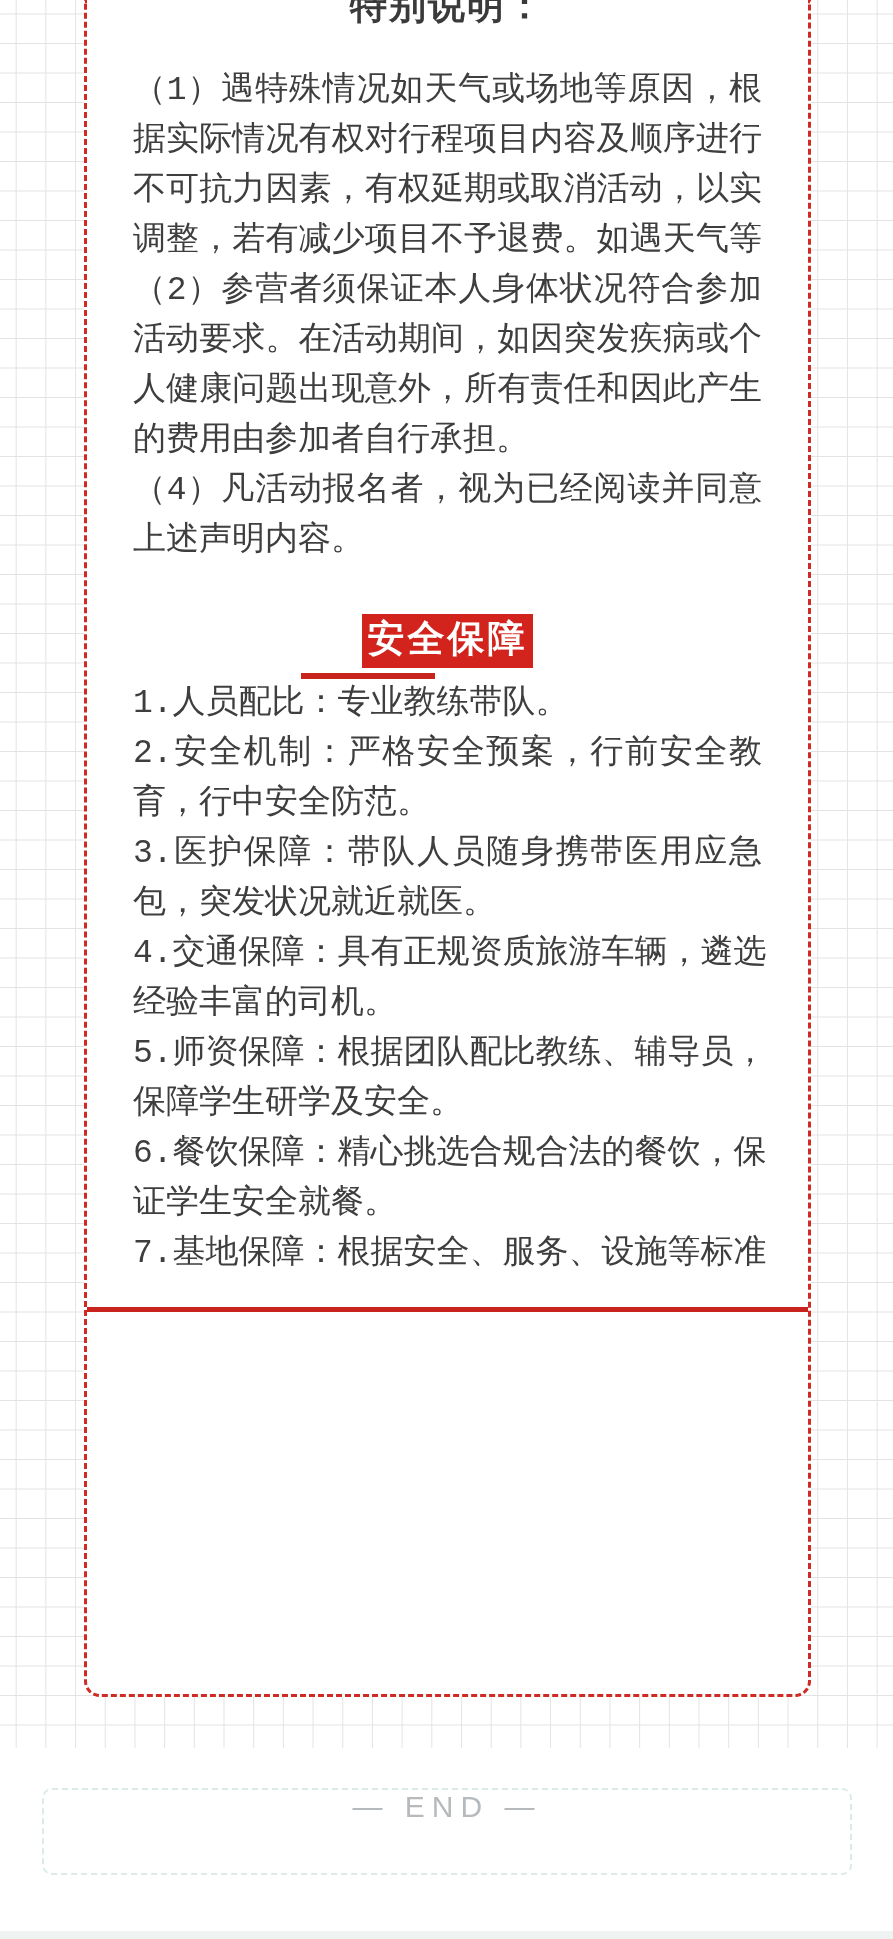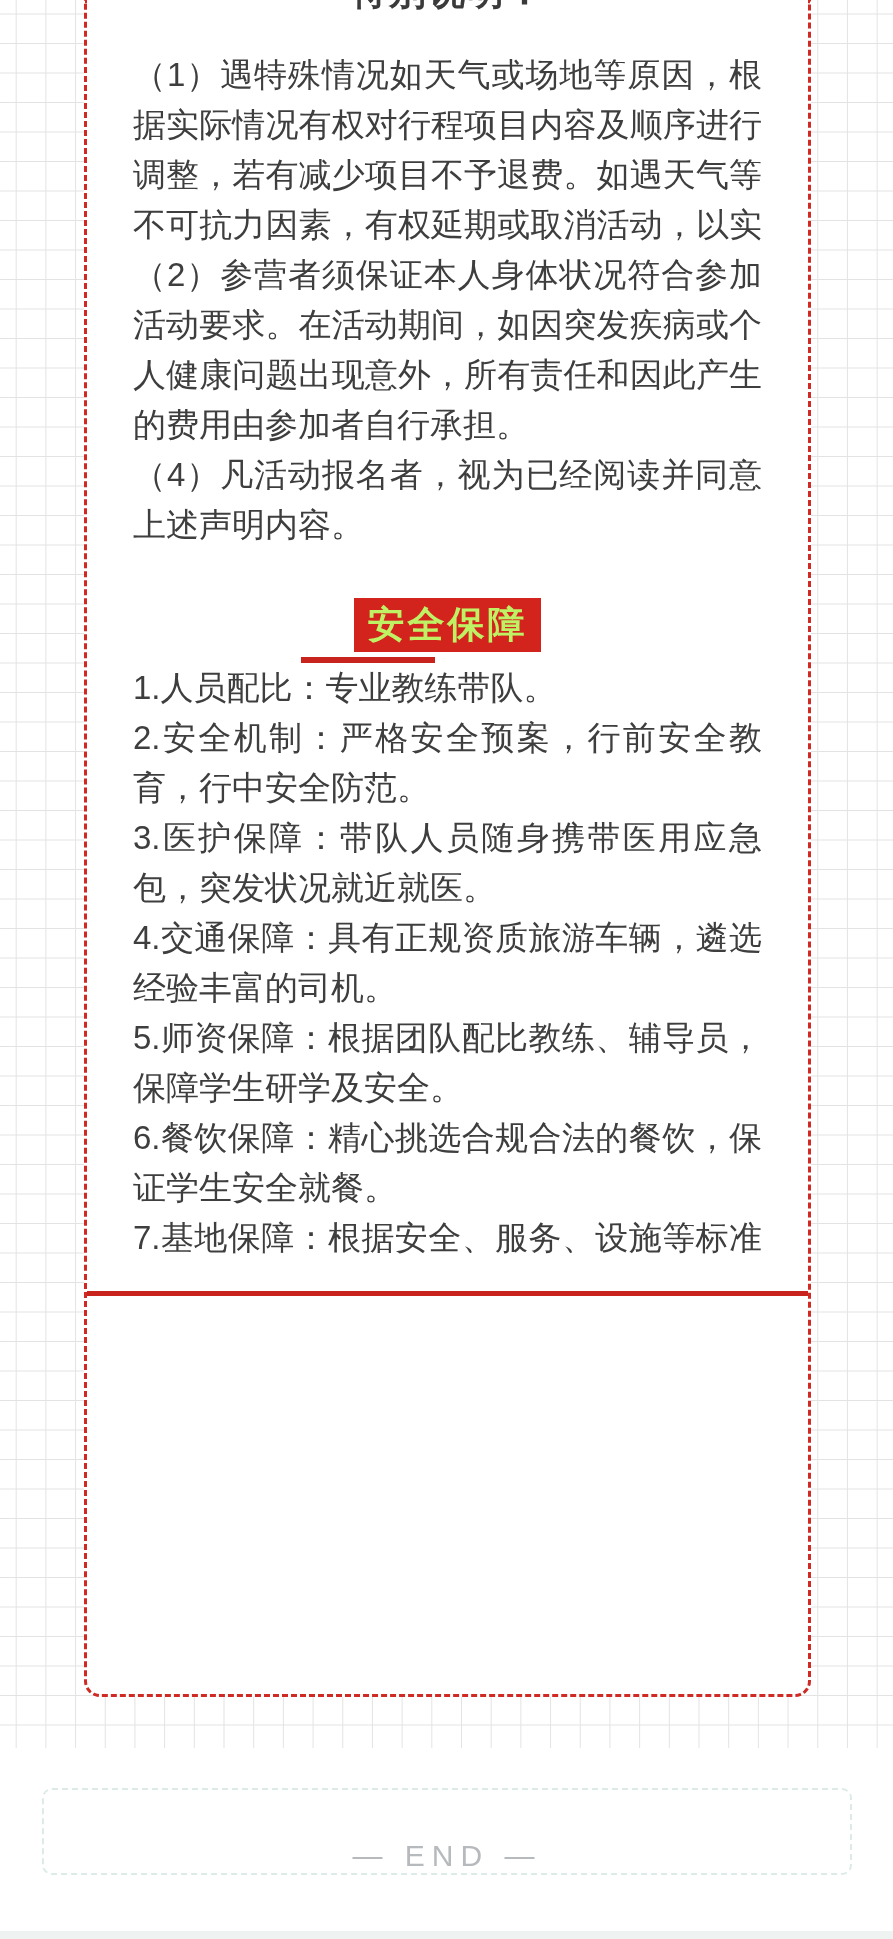--- a/index.html
+++ b/index.html
@@ -22,22 +22,23 @@
   }
   
   .panel{
     position:absolute;top:0;left:84px;
     box-sizing:border-box;
     width:727px;height:1697px;
     background:#ffffff;
     border:3px dashed #cf2a23;
     border-top:none;
     border-radius:0 0 16px 16px;
-    padding:0 46px;
+    padding:16px 46px;
     overflow:hidden;
+    font-family:Liberation Mono, monospace;
   }
   .doc-title{
     margin:-30px 0 0 0;
     line-height:44px;
     font-size:37px;
     font-weight:bold;
     letter-spacing:2px;
     color:#3a3a3a;
     text-align:center;
   }
@@ -47,24 +48,24 @@
     line-height:50px;
     color:#3e3e3e;
     white-space:nowrap;
     text-align:justify;
     text-align-last:justify;
   }
   .jl.last{text-align-last:left;}
   
   .banner-wrap{position:relative;margin-top:48px;height:65px;}
   .banner{
-    width:187px;height:54px;
+    width:171px;height:54px;
     margin:8px auto;
     background:#d2241d;
-    color:#bef264;
+    color:#ffffff;
     font-size:37px;font-weight:bold;
     letter-spacing:3px;
     text-align:center;line-height:54px;
   }
   .banner-underline{
     position:absolute;top:59px;left:calc(50% - 147px);
     width:134px;height:6px;
     background:#c8231d;
   }
   .list{}
@@ -73,21 +74,21 @@
     height:5px;
     background:#c8231d;
   }
   
   .footer-area{position:relative;width:100%;height:191px;background:#ffffff;}
   .end-box{
     position:absolute;top:40px;left:42px;right:41px;height:87px;
     box-sizing:border-box;
     border:2px dashed #dcebe8;
     border-radius:10px;
-    display:flex;align-items:flex-end;justify-content:center;
+    display:flex;align-items:flex-start;justify-content:center;
   }
   .end-text{
     color:#b7babd;
     font-size:30px;
     letter-spacing:7px;
   }
   .bottom-strip{
     position:absolute;bottom:0;left:0;right:0;height:8px;
     background:#eef2f1;
   }
@@ -100,22 +101,22 @@
   <section class="grid-area">
 
     <div class="panel">
 
       <h2 class="doc-title">特别说明：</h2>
 
       <div class="paras">
         <div>
           <div class="jl">（1）遇特殊情况如天气或场地等原因，根</div>
           <div class="jl">据实际情况有权对行程项目内容及顺序进行</div>
+          <div class="jl">不可抗力因素，有权延期或取消活动，以实</div>
           <div class="jl">调整，若有减少项目不予退费。如遇天气等</div>
-          <div class="jl">不可抗力因素，有权延期或取消活动，以实</div>
         </div>
         <div>
           <div class="jl">（2）参营者须保证本人身体状况符合参加</div>
           <div class="jl">活动要求。在活动期间，如因突发疾病或个</div>
           <div class="jl">人健康问题出现意外，所有责任和因此产生</div>
           <div class="jl last">的费用由参加者自行承担。</div>
         </div>
         <div>
           <div class="jl">（4）凡活动报名者，视为已经阅读并同意</div>
           <div class="jl last">上述声明内容。</div>

